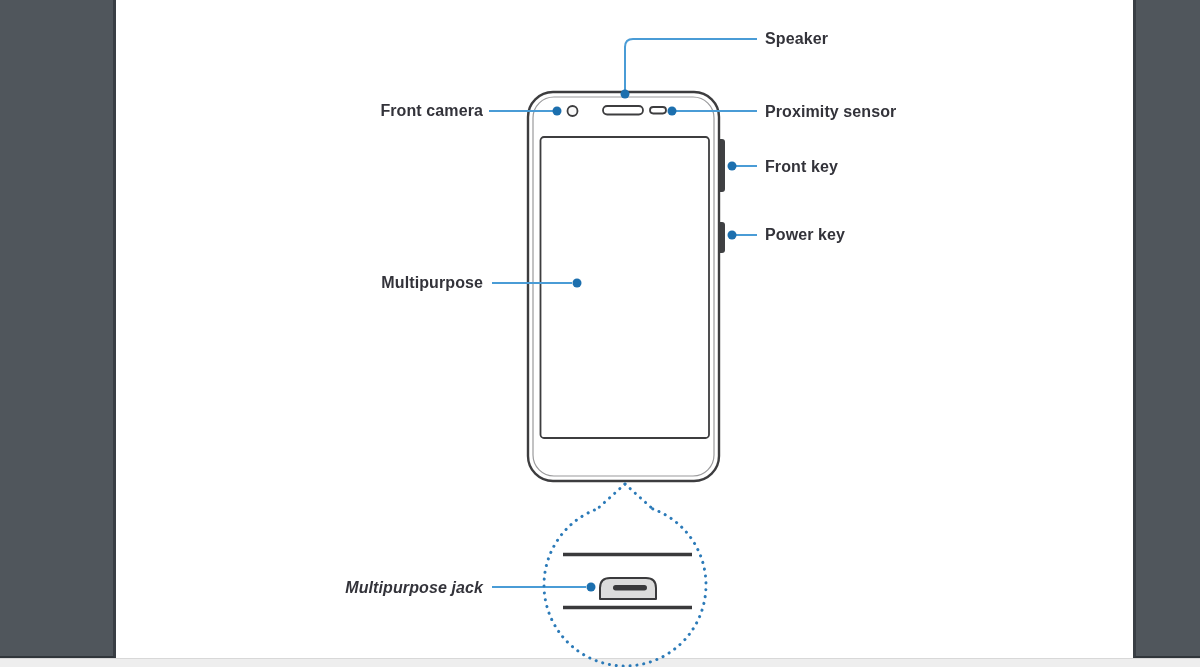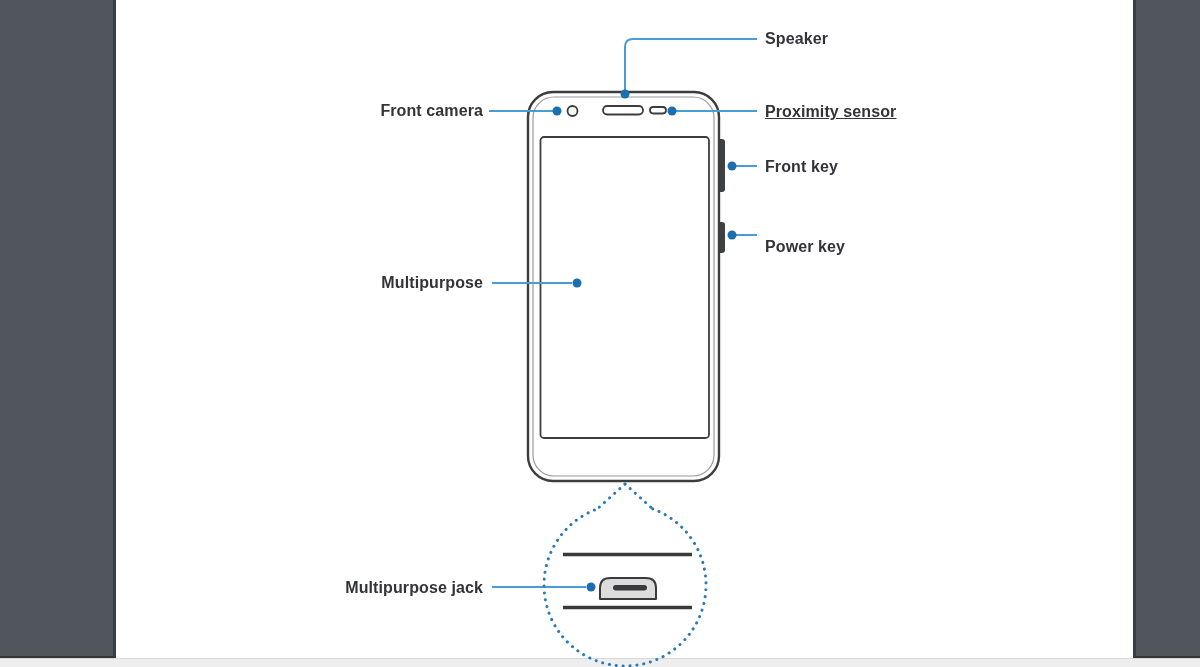--- a/index.html
+++ b/index.html
@@ -82,19 +82,19 @@
     <path d="M625,484 L652.7,508.9" fill="none" stroke="var(--dotted-circle)" stroke-width="3" stroke-dasharray="0.1 6.8" stroke-linecap="round"></path>
 
     <line x1="563" y1="554.5" x2="692" y2="554.5" stroke="#3a3a3c" stroke-width="3.4"></line>
     <line x1="563" y1="607.5" x2="692" y2="607.5" stroke="#3a3a3c" stroke-width="3.4"></line>
     <path d="M600,599 V588 Q600,578 610,578 H646 Q656,578 656,588 V599 Z" fill="#dcdcdc" stroke="#3a3a3c" stroke-width="2" stroke-linejoin="round"></path>
     <rect x="613" y="585" width="34" height="5.5" rx="2.7" fill="#3a3a3c"></rect>
   </svg>
 
   <div class="callout-label" style="left:765px;top:28px;">Speaker</div>
   <div class="callout-label align-right" style="right:717px;top:100px;">Front camera</div>
-  <div class="callout-label" style="left:765px;top:101px;text-decoration:underline;">Proximity sensor</div>
+  <div class="callout-label" style="left:765px;top:101px;">Proximity sensor</div>
   <div class="callout-label" style="left:765px;top:156px;">Front key</div>
-  <div class="callout-label" style="left:765px;top:236px;">Power key</div>
+  <div class="callout-label" style="left:765px;top:224px;">Power key</div>
   <div class="callout-label align-right" style="right:717px;top:272px;">Multipurpose</div>
-  <div class="callout-label align-right" style="right:717px;top:577px;">Multipurpose jack</div>
+  <div class="callout-label align-right" style="right:717px;top:577px;font-style:italic;">Multipurpose jack</div>
 
 </div>
 
 </body></html>

